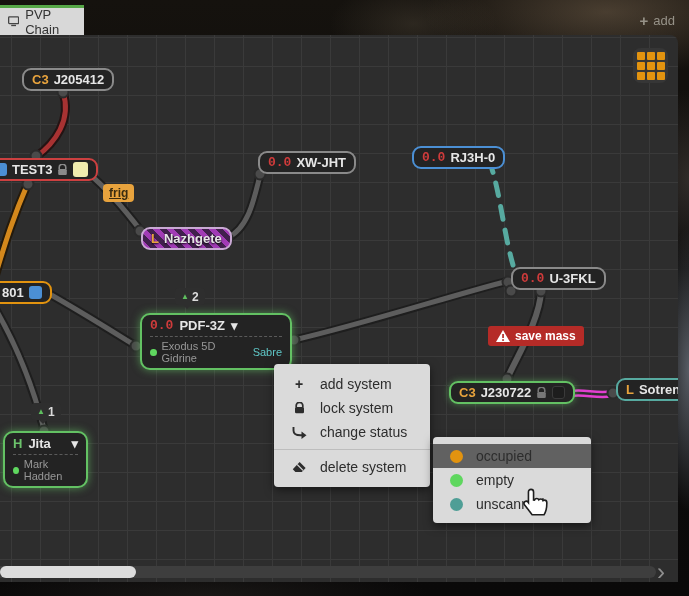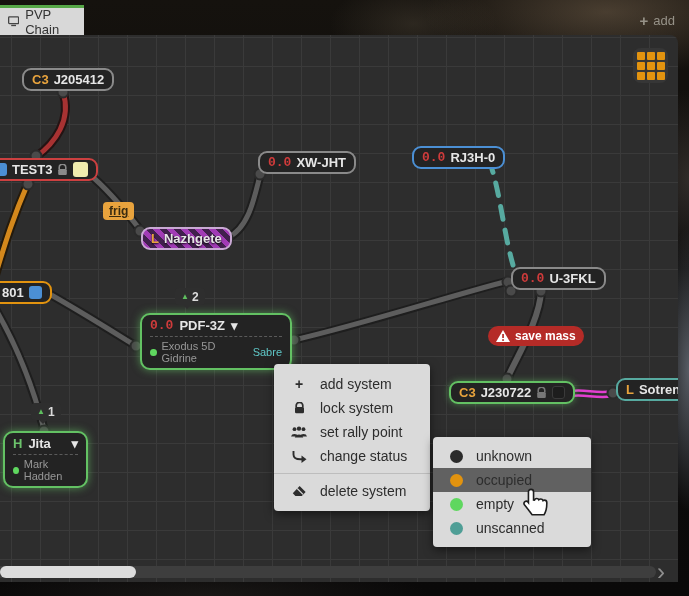--- a/index.html
+++ b/index.html
@@ -76,21 +76,21 @@
     font-size:12px; font-weight:bold; color:#dcdcdc;
   }
   .jump-badge .arr{ color:#5fbf5f; font-size:8px; }
   .jump-badge::after{ content:""; position:absolute; left:7px; top:16px;
     border:5px solid transparent; border-top-color:#2e2e2e; }
   .tag{
     position:absolute; background:#e8a33d; color:#3a2c10; border-radius:4px;
     font-size:12px; font-weight:bold; padding:2px 6px;
   }
   .warn-badge{
-    position:absolute; background:#b52b27; color:#fff; border-radius:10px;
+    position:absolute; background:#b52b27; color:#fff; border-radius:3px;
     font-size:12px; font-weight:bold; display:flex; align-items:center; gap:5px;
     padding:3px 8px; cursor:pointer;
   }
   .grid-icon{
     position:absolute; left:633px; top:13px; width:35px; height:35px;
     background:#363636; border-radius:8px; display:grid;
     grid-template-columns:repeat(3,8px); grid-template-rows:repeat(3,8px);
     gap:2px; place-content:center; cursor:pointer;
   }
   .grid-icon i{ background:#e2930f; border-radius:1px; }
@@ -188,21 +188,21 @@
         <circle cx="508" cy="247" r="5.5"></circle>
       <circle cx="511" cy="256" r="5.5"></circle>
         <circle cx="541" cy="256" r="5.5"></circle>
       <circle cx="507" cy="344" r="5.5"></circle>
       <circle cx="490" cy="124" r="5.5"></circle>
       <circle cx="566" cy="359" r="5.5"></circle>
         <circle cx="613" cy="358" r="5.5"></circle>
     </g>
   </svg>
 
-  <div class="tag" style="left:103px; top:167px;text-decoration:underline;"><span>frig</span></div>
+  <div class="tag" style="left:103px; top:149px;text-decoration:underline;"><span>frig</span></div>
 
   <div class="node" style="left:22px; top:33px;">
     <span class="cls-o">C3</span>
     <span>J205412</span>
   </div>
 
   <div class="node b-red" style="left:-26px; top:123px; padding-left:18px;">
     <span class="sq sq-blue"></span>
     <span>TEST3</span>
     <svg width="11" height="12" viewBox="0 0 11 12">
@@ -321,57 +321,40 @@
     <span class="mic">
       <svg width="11" height="12" viewBox="0 0 11 12">
         <path d="M2.2 5 V3.6 a3.3 3.3 0 0 1 6.6 0 V5" fill="none" stroke="#2d2d2d" stroke-width="1.7"></path>
         <rect x="1" y="5" width="9" height="6.3" rx="1.2" fill="#2d2d2d"></rect>
       </svg>
     </span>
     <span>lock system</span>
   </div>
   <div class="mi">
     <span class="mic">
-      <svg width="16" height="12" viewBox="0 0 16 12" fill="#2d2d2d">
-        <circle cx="3.5" cy="3.2" r="1.9"></circle>
-          <circle cx="12.5" cy="3.2" r="1.9"></circle>
-        <circle cx="8" cy="2.6" r="2.2"></circle>
-        <path d="M0 10.5 a3.6 3.2 0 0 1 7 0 z"></path>
-        <path d="M9 10.5 a3.6 3.2 0 0 1 7 0 z"></path>
-        <path d="M3.8 11.5 a4.3 3.8 0 0 1 8.4 0 z"></path>
-      </svg>
-    </span>
-    <span>set rally point</span>
-  </div>
-  <div class="mi">
-    <span class="mic">
       <svg width="16" height="13" viewBox="0 0 16 13">
         <path d="M2.5 1 v3.5 c0 3.4 2.6 4.8 7 4.8 h1.5" fill="none" stroke="#2d2d2d" stroke-width="1.9"></path>
         <path d="M10.5 5.6 L15.5 9.3 L10.5 13 z" fill="#2d2d2d"></path>
       </svg>
     </span>
     <span>change status</span>
   </div>
   <div class="msep"></div>
   <div class="mi">
     <span class="mic">
       <svg width="15" height="12" viewBox="0 0 15 12">
         <path d="M3.4 11 L0.8 8.2 L7.6 1 L13.6 7 L9.8 11 z" fill="#2d2d2d"></path>
         <path d="M5.2 3.5 L11 9.3" stroke="#dadada" stroke-width="1.2"></path>
       </svg>
     </span>
     <span>delete system</span>
   </div>
 </div>
 
 <div class="menu" style="left:433px; top:437px; width:158px; padding:7px 0;">
-  <div class="mi">
-    <span class="sdot" style="background:#2b2b2b"></span>
-    <span>unknown</span>
-  </div>
   <div class="mi hl">
     <span class="sdot" style="background:#e2930f"></span>
     <span>occupied</span>
   </div>
   <div class="mi">
     <span class="sdot" style="background:#5fd75f"></span>
     <span>empty</span>
   </div>
   <div class="mi">
     <span class="sdot" style="background:#4f9e96"></span>

